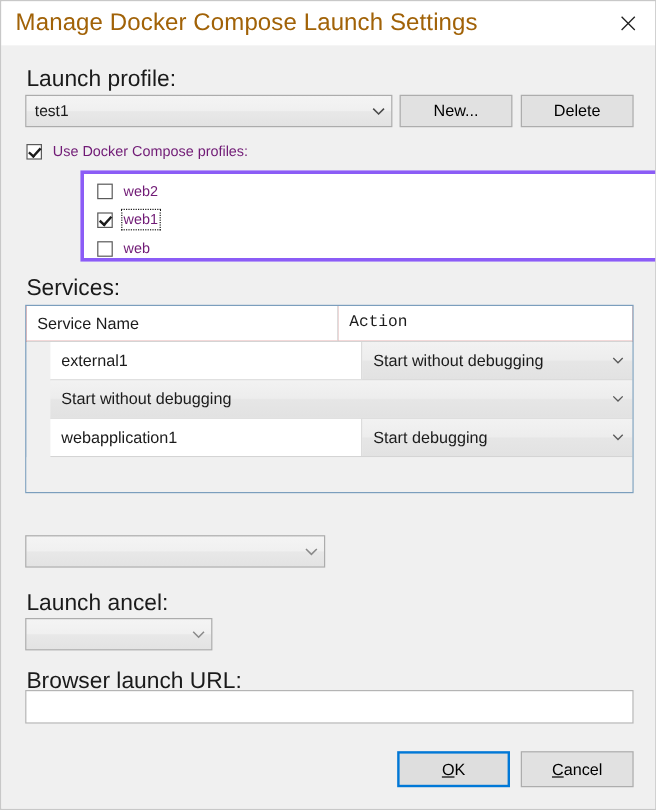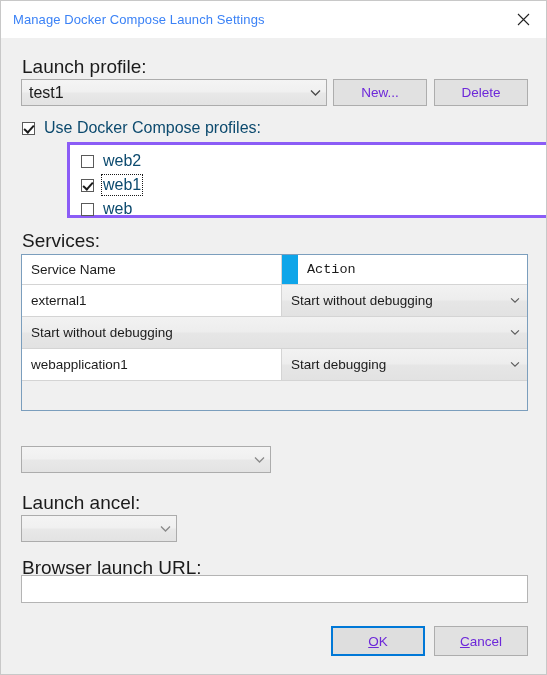--- a/index.html
+++ b/index.html
@@ -28,22 +28,22 @@
   .titlebar {
     position: absolute;
     top: 0; left: 0; right: 0;
     height: 37px;
     background: #ffffff;
     display: flex;
     align-items: center;
   }
   .title-text {
     margin-left: 12px;
-    font-size: 13px;
-    color: #3b82f6;
+    font-size: 20px;
+    color: #a16207;
     letter-spacing: .1px;
     white-space: nowrap;
   }
   .close-btn {
     position: absolute;
     right: 0; top: 0;
     width: 46px; height: 37px;
     display: flex;
     align-items: center;
     justify-content: center;
@@ -70,21 +70,21 @@
     box-sizing: border-box;
     border: 1px solid #acacac;
     background: linear-gradient(to bottom, #f4f4f4 0%, #f0f0f0 48%, #e8e8e8 52%, #e3e3e3 100%);
     display: flex;
     align-items: center;
     cursor: default;
   }
   .combo .combo-text {
     flex: 1;
     padding-left: 7px;
-    font-size: 16px;
+    font-size: 13px;
     color: #1b1b1b;
     white-space: nowrap;
     overflow: hidden;
   }
   .combo .chev {
     width: 22px;
     display: flex;
     align-items: center;
     justify-content: center;
   }
@@ -93,21 +93,21 @@
   
   .btn {
     position: absolute;
     box-sizing: border-box;
     border: 1px solid #adadad;
     background: #e1e1e1;
     display: flex;
     align-items: center;
     justify-content: center;
     font-size: 13.5px;
-    color: #6d28d9;
+    color: #000000;
     cursor: default;
   }
   .btn.default {
     border: 2px solid #0078d7;
     background: #dedede;
   }
   .btn u { text-underline-offset: 1px; }
 
   
   .cbrow {
@@ -128,22 +128,22 @@
     content: "";
     position: absolute;
     left: 3px; top: 0px;
     width: 4px; height: 8px;
     border: solid #1a1a1a;
     border-width: 0 2px 2px 0;
     transform: rotate(42deg);
   }
   .cbtext {
     margin-left: 9px;
-    font-size: 16px;
-    color: #0c4a6e;
+    font-size: 12px;
+    color: #701a75;
     white-space: nowrap;
   }
   .cbtext.focus {
     outline: 1px dotted #1a1a1a;
     outline-offset: 1px;
     text-align: right;
   }
 
   
   .listbox {
@@ -164,40 +164,40 @@
   .grid {
     position: absolute;
     box-sizing: border-box;
     border: 1px solid #7b9ebd;
     background: #f0f0f0;
     overflow: hidden;
   }
   .grid-head {
     display: flex;
     height: 29px;
-    background: #0ea5e9;
+    background: #b91c1c;
     border-bottom: 1px solid #d4d4d4;
-    gap: 16px;
   }
   .grid-head .hcell {
     display: flex;
     align-items: center;
     padding-left: 9px;
     font-size: 13.5px;
     color: #1b1b1b;
     box-sizing: border-box;
     background: #ffffff;
     white-space: nowrap;
   }
   .grid-head .hcell.c1 { width: 260px; border-right: 1px solid #d4d4d4; }
   .grid-head .hcell.c2 { flex: 1; font-family: Liberation Mono, monospace; }
   .grid-row {
     display: flex;
     height: 31px;
     border-bottom: 1px solid #d4d4d4;
+    margin-left: 20px;
   }
   .grid-row .cell {
     box-sizing: border-box;
     display: flex;
     align-items: center;
     font-size: 13.5px;
     color: #1b1b1b;
     white-space: nowrap;
   }
   .grid-row .cell.c1 {

